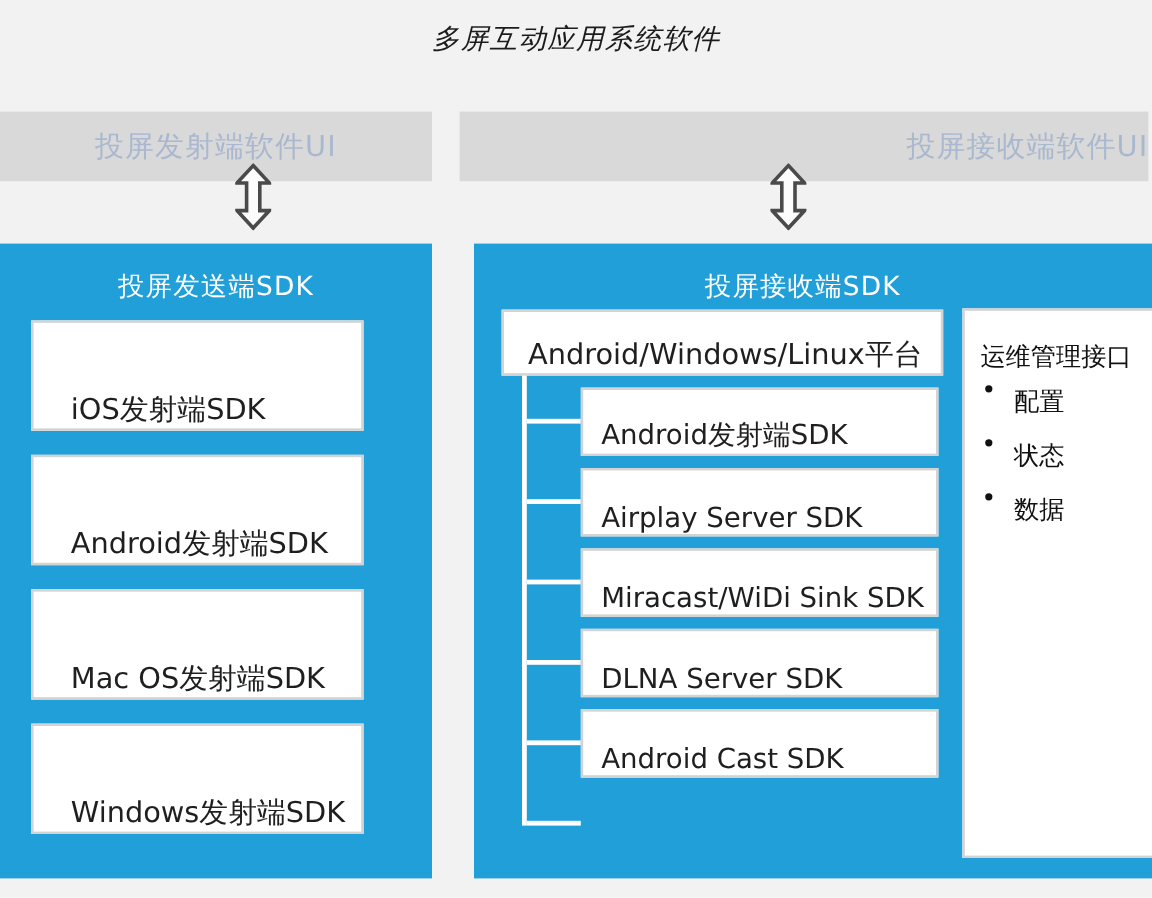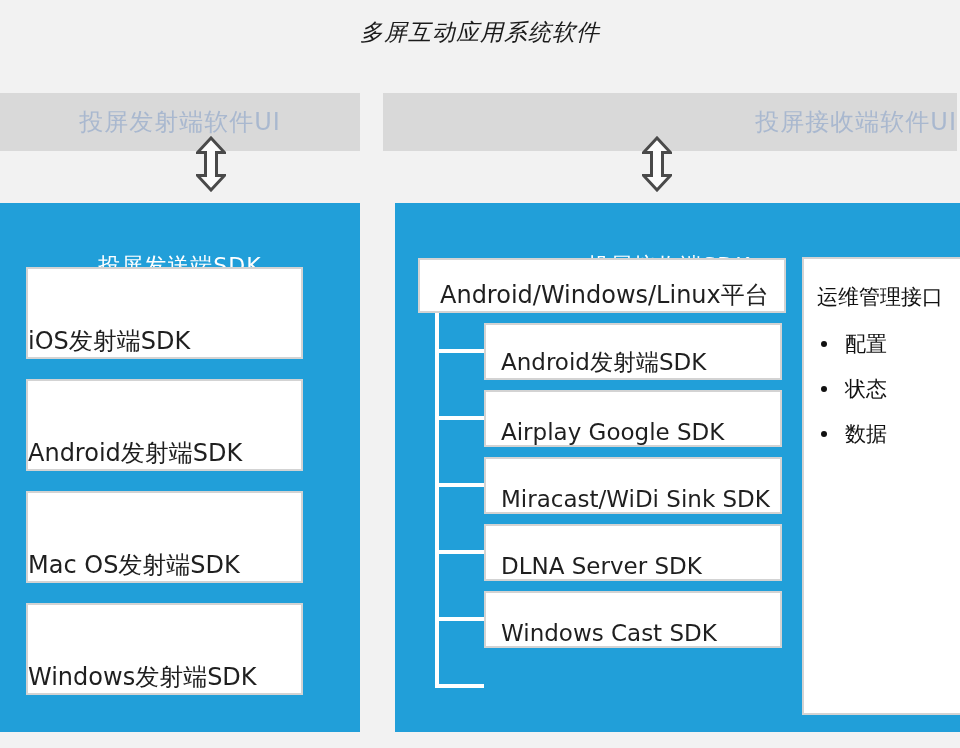--- a/index.html
+++ b/index.html
@@ -28,42 +28,42 @@
   .arrow-right { left:642px; }
   .panel {
     position:absolute; top:203px; height:529px;
     background:var(--panel_blue,#219fd9);
   }
   .panel-left  { left:0;     width:360px; }
   .panel-right { left:395px; width:634px; }
   .panel-title {
     position:absolute; top:21px; left:0; width:100%;
     text-align:center; color:var(--panel_title_text,#ffffff);
-    font-size:22px; letter-spacing:1px;margin-top:27px;
+    font-size:22px; letter-spacing:1px;
   }
   .panel-right .panel-title { width:548px; }
   .wbox {
     position:absolute; background:var(--box_bg,#ffffff);
     border:2px solid var(--box_border,#d3d3d3);
     display:flex; align-items:flex-end;
     color:var(--text_dark,#1f1f1f);
   }
-  .sender-box { left:26px; width:277px; height:92px; font-size:24px; }
+  .sender-box { left:26px; width:277px; height:92px; padding-left:31px; font-size:24px; }
   .platform-box { left:23px; top:55px; width:368px; height:55px; padding-left:20px; font-size:24px; }
   .child-box { left:89px; width:298px; height:57px; padding-left:15px; font-size:23px; }
   .vline  { position:absolute; left:40px; top:110px; width:4px; height:375px; background:#ffffff; }
   .branch { position:absolute; left:44px; width:45px; height:4px; background:#ffffff; }
   .ops-box {
     position:absolute; left:407px; top:54px; width:160px; height:458px;
     background:var(--box_bg,#ffffff);
     border:2px solid var(--box_border,#d3d3d3);
     color:#111;
   }
   .ops-title { margin:24px 0 10px 13px; font-size:21px; }
-  .ops-item  { display:flex; align-items:center; height:45px; margin-left:17px; font-size:21px; }
+  .ops-item  { display:flex; align-items:flex-start; height:45px; margin-left:17px; font-size:21px; }
   .dot { width:6px; height:6px; border-radius:50%; background:#111; margin-right:18px; flex:0 0 auto; }
 </style>
 </head>
 <body>
 
 <div class="page">
 
   <div class="title">多屏互动应用系统软件</div>
 
   <div class="bar bar-left">
@@ -112,30 +112,30 @@
     <div class="branch" style="top:213px"></div>
     <div class="branch" style="top:280px"></div>
     <div class="branch" style="top:347px"></div>
     <div class="branch" style="top:414px"></div>
     <div class="branch" style="top:481px"></div>
 
     <div class="wbox child-box" style="top:120px">
         <span>Android发射端SDK</span>
       </div>
     <div class="wbox child-box" style="top:187px">
-        <span>Airplay Google SDK</span>
+        <span>Airplay Server SDK</span>
       </div>
     <div class="wbox child-box" style="top:254px">
         <span>Miracast/WiDi Sink SDK</span>
       </div>
     <div class="wbox child-box" style="top:321px">
         <span>DLNA Server SDK</span>
       </div>
     <div class="wbox child-box" style="top:388px">
-        <span>Windows Cast SDK</span>
+        <span>Android Cast SDK</span>
       </div>
 
     <div class="ops-box">
       <div class="ops-title">运维管理接口</div>
       <div class="ops-item">
           <span class="dot"></span>
           <span>配置</span>
         </div>
       <div class="ops-item">
           <span class="dot"></span>

